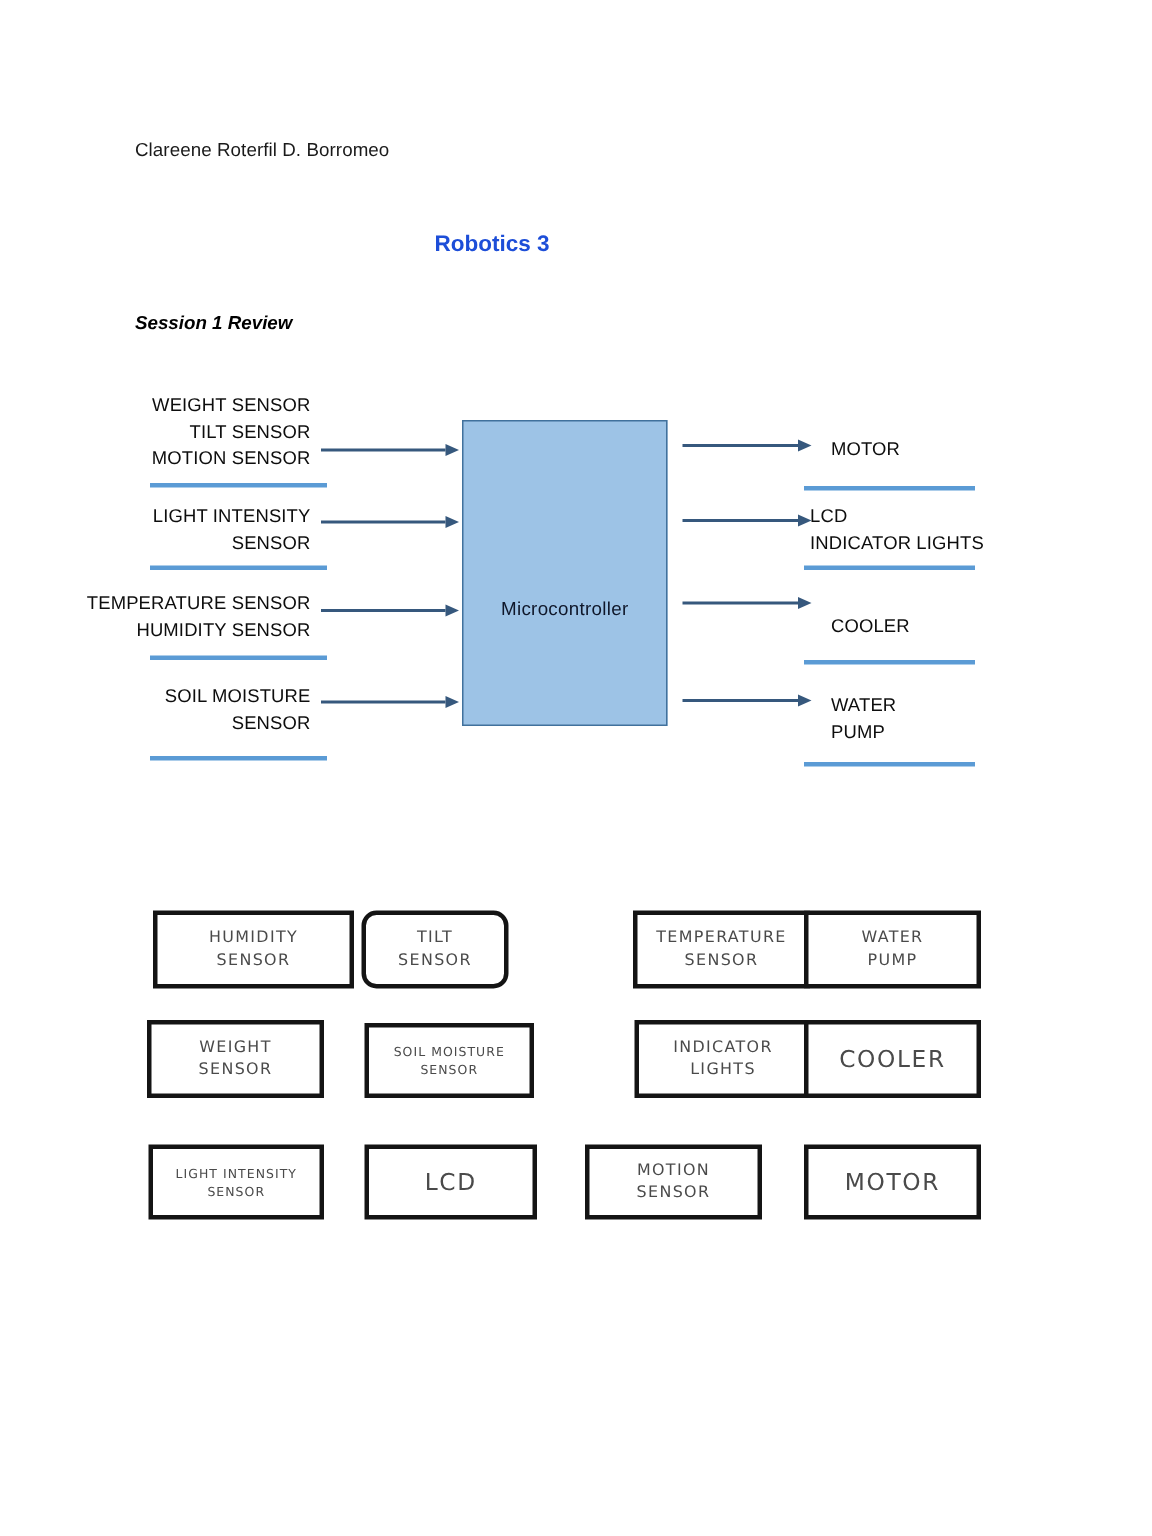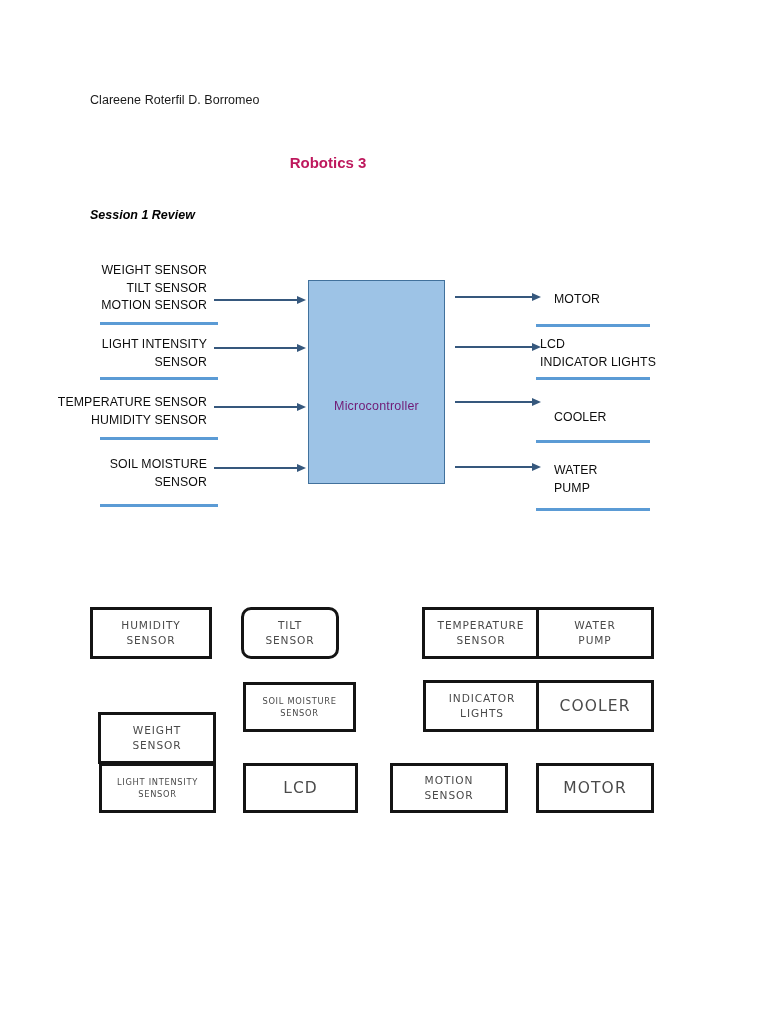--- a/index.html
+++ b/index.html
@@ -32,21 +32,21 @@
   }
   #doc-title {
     position: absolute;
     left: 0;
     top: 152px;
     width: 656px;
     text-align: center;
     font-size: 15px;
     font-weight: bold;
     line-height: 22px;
-    color: #be185d;
+    color: #1d4ed8;
   }
   #doc-title .t2 { display: block; }
   #section-heading {
     position: absolute;
     left: 90px;
     top: 208px;
     font-size: 12.5px;
     font-weight: bold;
     font-style: italic;
     color: #000;
@@ -71,21 +71,21 @@
     height: 204px;
     background: #9DC3E6;
     border: 1.5px solid #41719C;
     box-sizing: border-box;
     display: flex;
     align-items: center;
     justify-content: center;
   }
   .mcu-label {
     font-size: 12.5px;
-    color: #701a75;
+    color: #0f172a;
     letter-spacing: 0.2px;
     margin-top: 48px;
   }
 
   
   .io-group { position: absolute; }
   .io-text {
     font-size: 12.3px;
     line-height: 17.5px;
     color: #0d0d0d;
@@ -248,42 +248,42 @@
   <div class="io-group io-right" style="left:554px; top:462px; width:190px;">
     <div class="io-text">WATER</div>
     <div class="io-text">PUMP</div>
   </div>
   <div class="io-rule" style="left:536px; top:508px; width:114px;"></div>
 
 </div>
 
 <div id="component-grid">
 
-  <div class="comp-box" style="left:90px;  top:607px; width:122px; height:52px;">
+  <div class="comp-box" style="left:102px;  top:607px; width:134px; height:52px;">
     <div class="comp-label sz-md">
       <span>HUMIDITY</span><br><span>SENSOR</span>
     </div>
   </div>
   <div class="comp-box" style="left:241px; top:607px; width:98px; height:52px;border-radius:10px;">
     <div class="comp-label sz-md">
       <span>TILT</span><br><span>SENSOR</span>
     </div>
   </div>
   <div class="comp-box" style="left:390px; top:607px; width:118px; height:52px;margin-left:32px;">
     <div class="comp-label sz-md">
       <span>TEMPERATURE</span><br><span>SENSOR</span>
     </div>
   </div>
   <div class="comp-box" style="left:536px; top:607px; width:118px; height:52px;">
     <div class="comp-label sz-md">
       <span>WATER</span><br><span>PUMP</span>
     </div>
   </div>
 
-  <div class="comp-box" style="left:98px;  top:680px; width:118px; height:52px;margin-top:32px;">
+  <div class="comp-box" style="left:98px;  top:680px; width:118px; height:52px;">
     <div class="comp-label sz-md">
       <span>WEIGHT</span><br><span>SENSOR</span>
     </div>
   </div>
   <div class="comp-box" style="left:243px; top:682px; width:113px; height:50px;">
     <div class="comp-label sz-sm">
       <span>SOIL MOISTURE</span><br><span>SENSOR</span>
     </div>
   </div>
   <div class="comp-box" style="left:390px; top:680px; width:118px; height:52px;margin-left:33px;">

